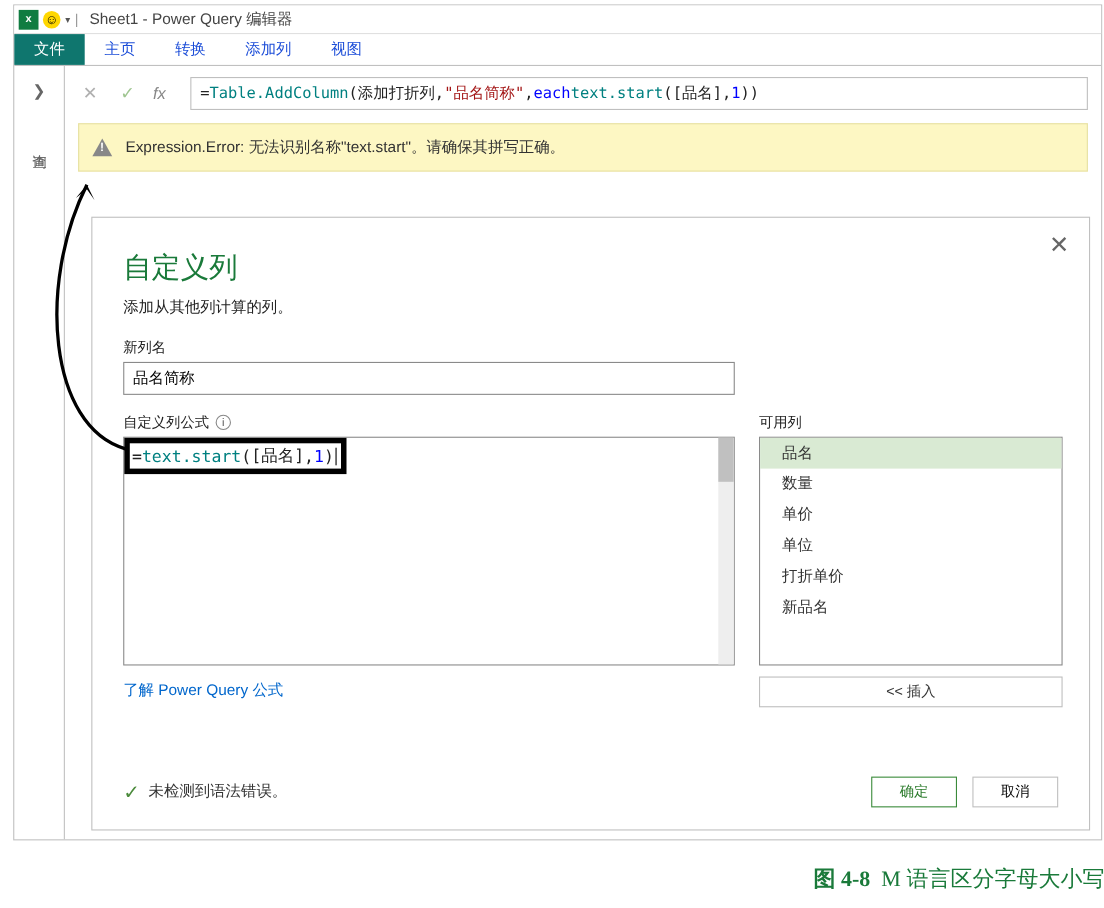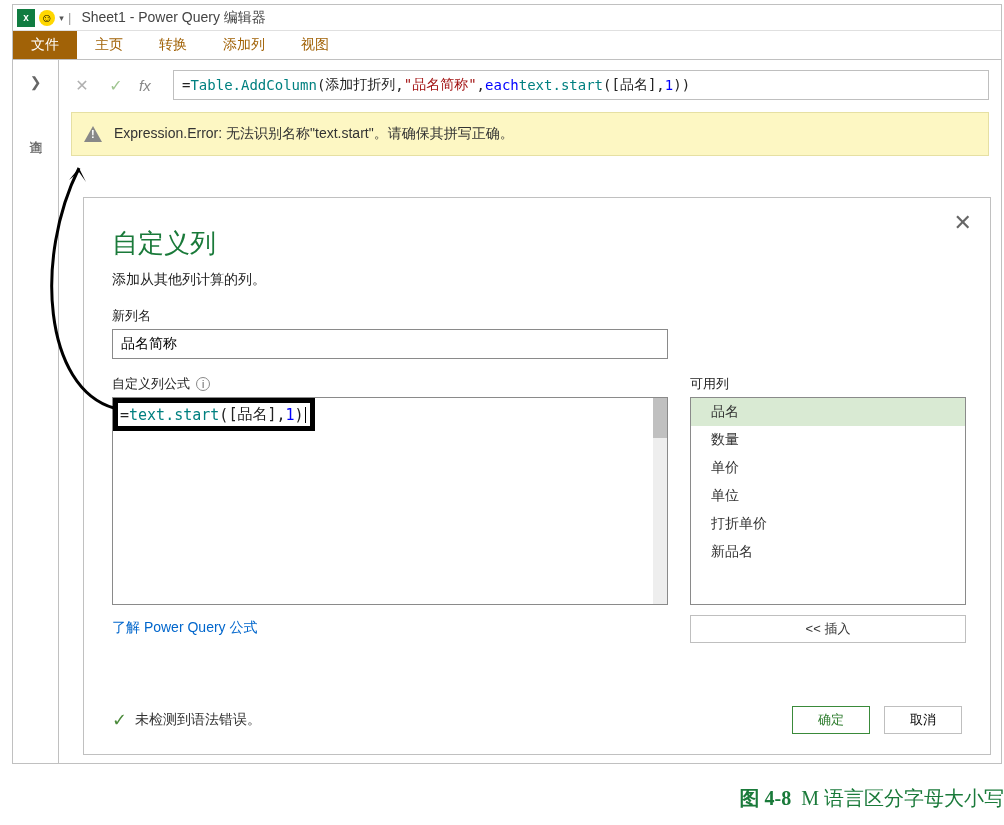--- a/index.html
+++ b/index.html
@@ -12,22 +12,22 @@
     height: 825px;
     position: relative;
   }
   .app { width: 990px; height: 760px; border: 1px solid #c0c0c0; position: relative; margin-left: 12px; margin-top: 4px; }
   .titlebar { height: 26px; background: #fff; display: flex; align-items: center; gap: 4px; padding-left: 4px; border-bottom: 1px solid #e0e0e0; }
   .titlebar .excel-icon { width: 18px; height: 18px; background: #107c41; color: #fff; font-size: 10px; font-weight: bold; display: flex; align-items: center; justify-content: center; }
   .titlebar .smiley { width: 16px; height: 16px; background: #ffd700; border-radius: 50%; display:flex; align-items:center; justify-content:center; font-size:12px; }
   .titlebar .divider { width: 5px; height: 16px; display:flex; align-items:center; justify-content:center; color:#555; font-size:9px; }
   .titlebar .title-text { padding-left: 6px; font-size: 14px; color: #444; }
   .ribbon-tabs { height: 28px; display: flex; align-items: stretch; }
-  .ribbon-tab { padding: 0 18px; display: flex; align-items: center; font-size: 14px; color: #a16207; cursor: pointer; }
-  .ribbon-tab.active { background: #a16207; color: #fff; }
+  .ribbon-tab { padding: 0 18px; display: flex; align-items: center; font-size: 14px; color: #1d4ed8; cursor: pointer; }
+  .ribbon-tab.active { background: #0f766e; color: #fff; }
   .ribbon-sep { height: 1px; background: #c0c0c0; }
   .content-row { display: flex; height: calc(100% - 55px); }
   .side-pane { width: 46px; border-right: 1px solid #c0c0c0; display: flex; flex-direction: column; align-items: center; padding-top: 14px; gap: 40px; }
   .side-pane .chevron { font-size: 14px; color: #666; cursor: pointer; }
   .side-pane .vtext { writing-mode: vertical-rl; font-size: 13px; color: #666; }
   .main-col { flex: 1; }
   .formula-row { display: flex; align-items: center; gap: 12px; padding: 10px 12px 8px 12px; }
   .fbtn { width: 22px; height: 20px; display:flex; align-items:center; justify-content:center; color:#b0b0b0; font-size:16px; }
   .fbtn.green { color: #9fc590; }
   .fx { font-style: italic; color: #888; font-size: 15px; width: 22px; }

